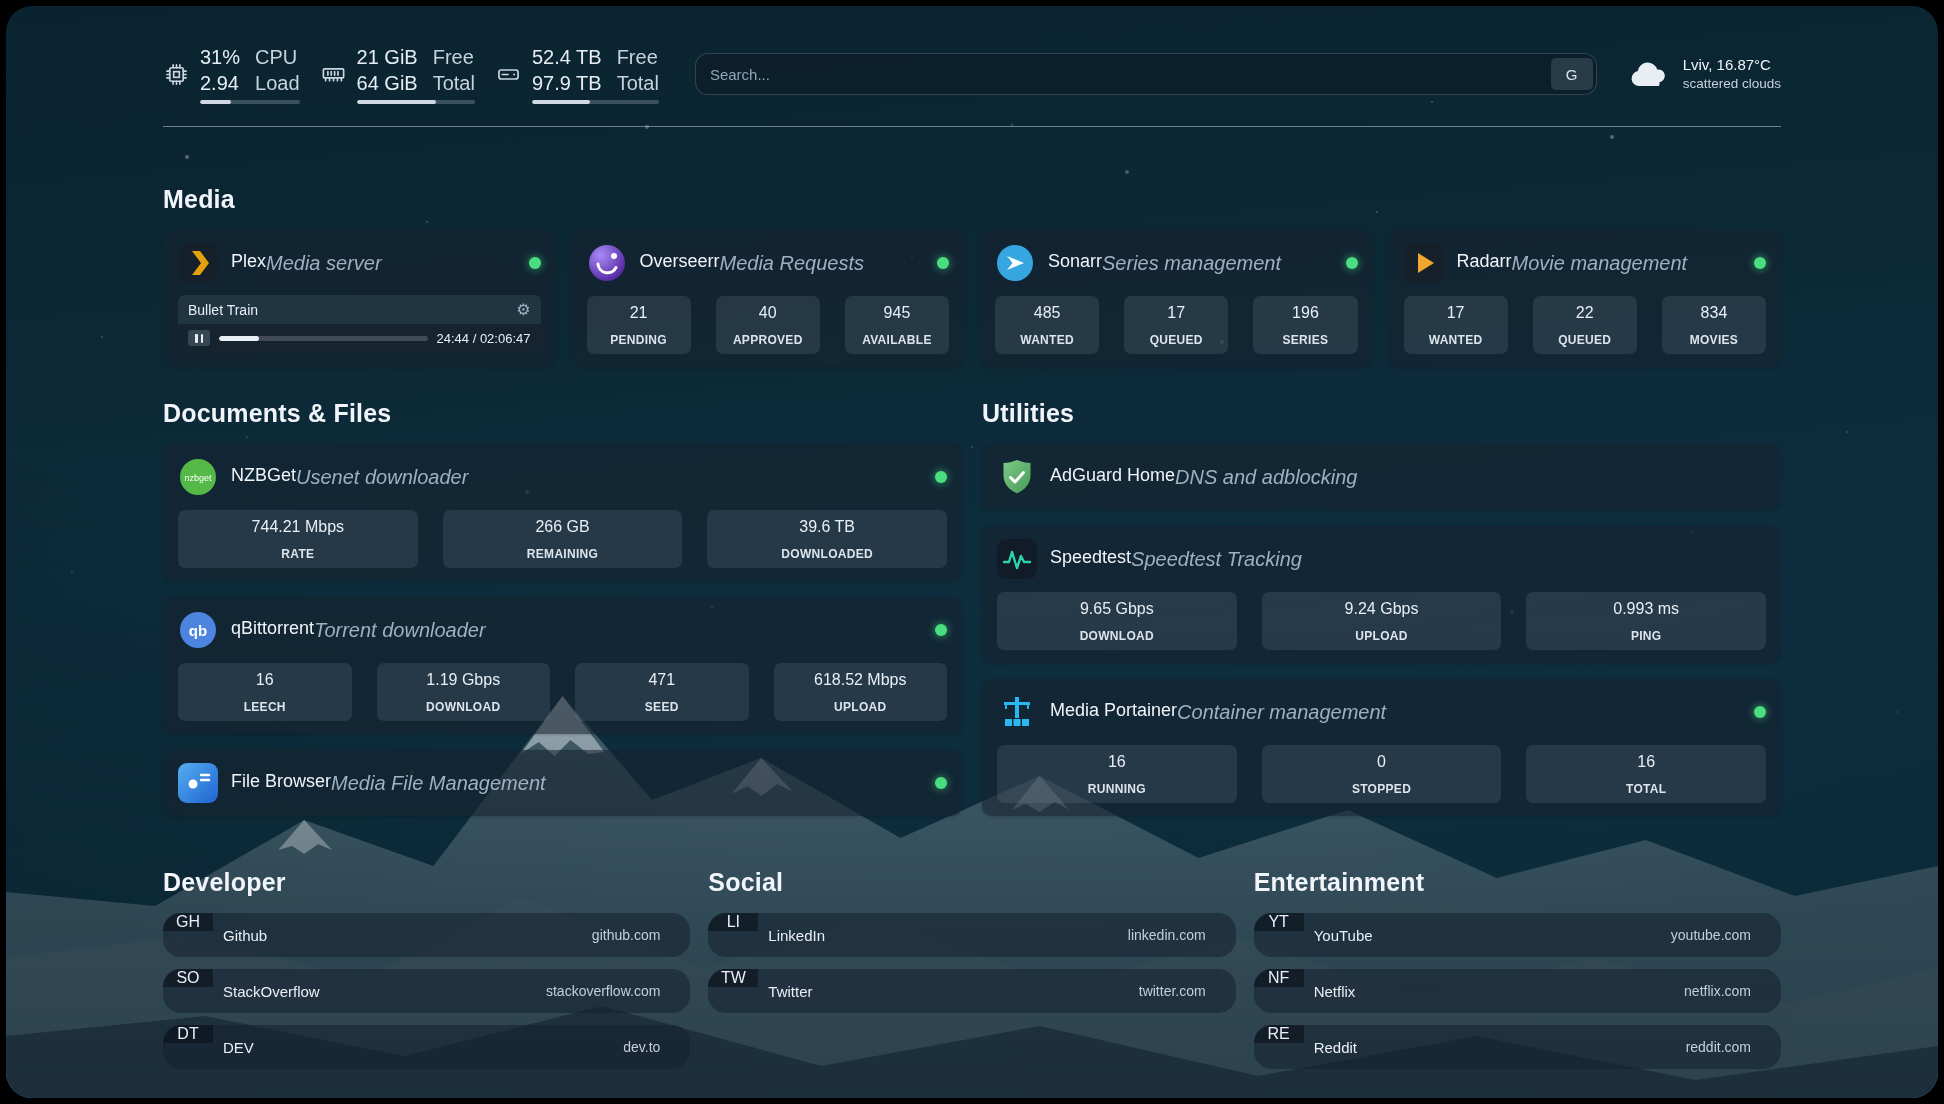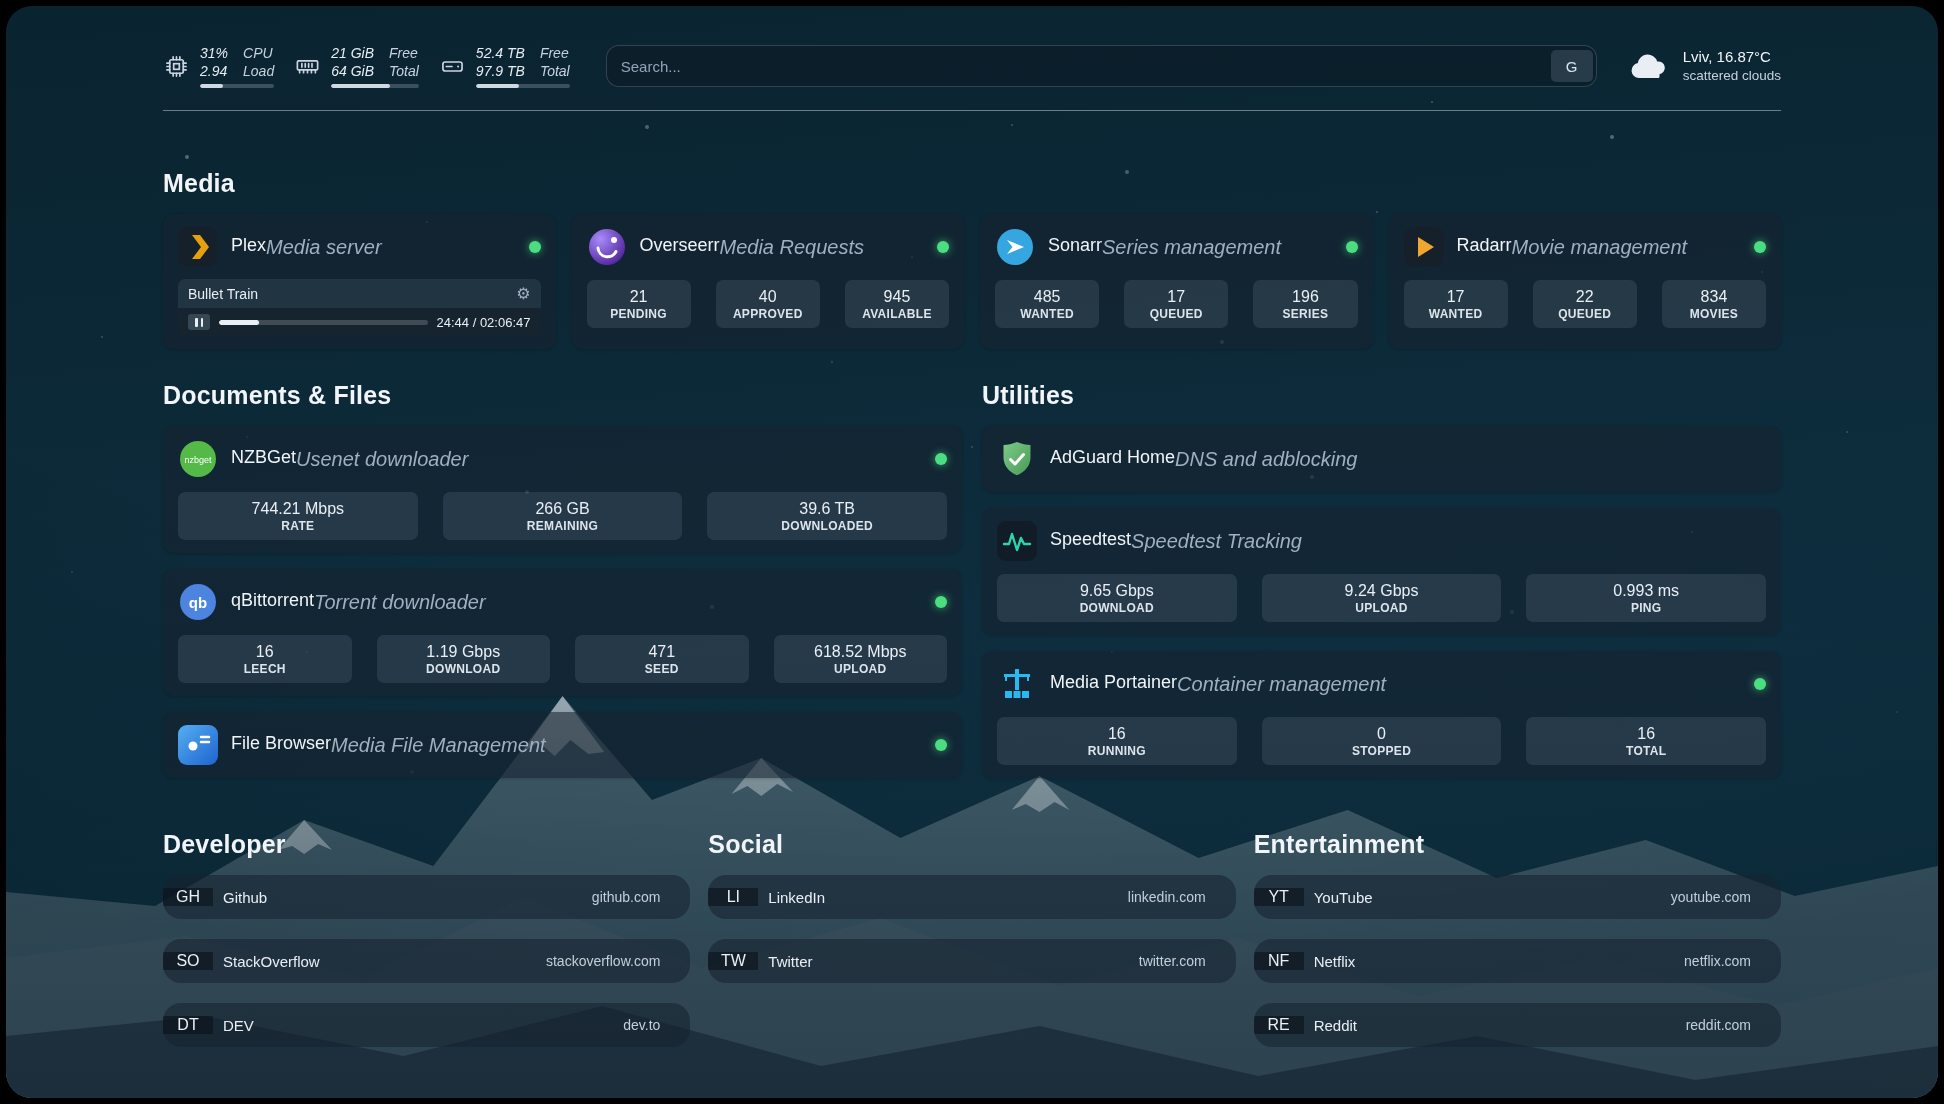--- a/index.html
+++ b/index.html
@@ -25,21 +25,21 @@
   .tint{position:absolute;inset:0;z-index:0;
     background:linear-gradient(180deg,rgba(8,30,40,0) 55%,rgba(8,30,40,.35) 100%),
     radial-gradient(120% 90% at 50% 0%,rgba(0,0,0,0) 60%,rgba(0,10,16,.25) 100%);}
   .content{position:relative;z-index:2;width:1618px;margin:0 auto;}
 
   
   .topbar{display:flex;align-items:center;padding-top:38px;}
   .res{display:flex;gap:10px;align-items:center;margin-right:20px;}
   .res-icon{width:27px;height:27px;flex:none;}
   .res-cols{display:flex;gap:15px;}
-  .res-col{display:flex;flex-direction:column;line-height:1.3;font-size:14px;font-style:italic;}
+  .res-col{display:flex;flex-direction:column;line-height:1.3;font-size:20px;}
   .res-col.vals span{color:#e6edf3;}
   .res-col.labs span{color:#c6d2de;}
   .res-bar{height:4px;margin-top:4px;background:rgba(148,163,184,.35);border-radius:2px;overflow:hidden;}
   .res-bar-fill{height:100%;background:#cfd8e3;border-radius:2px;}
   .search{flex:1;margin:0 30px 0 16px;height:40px;display:flex;align-items:center;
     background:rgba(13,25,36,.55);border:1px solid rgba(148,163,184,.28);border-radius:13px;}
   .search input{flex:1;background:transparent;border:none;outline:none;color:#e6edf3;
     font-size:15px;padding:0 14px;font-family:"Liberation Sans",sans-serif;}
   .search input::placeholder{color:#93a5b8;}
   .search-btn{width:42px;height:32px;margin:3px;border:none;border-radius:5px;cursor:pointer;
@@ -58,42 +58,42 @@
   .card-header{display:flex;align-items:center;gap:13px;}
   .svc-icon{width:40px;height:40px;flex:none;}
   .svc-meta{display:flex;line-height:1.32;}
   .svc-name{font-size:18px;color:#f1f5f9;font-weight:500;}
   .svc-sub{font-size:20px;color:#9fb0c0;font-style:italic;}
   .status-dot{margin-left:auto;width:12px;height:12px;border-radius:50%;background:#4ade80;
     box-shadow:0 0 8px rgba(74,222,128,.7);flex:none;}
   .stats-row{display:flex;gap:25px;margin-top:13px;}
   .stat{flex:1;background:rgba(141,161,181,.16);border-radius:7px;text-align:center;padding:8px 4px 7px;}
   .stat-value{font-size:16px;color:#e9eff5;}
-  .stat-label{font-size:12px;font-weight:700;color:#dde5ec;margin-top:1px;letter-spacing:.3px;}
+  .stat-label{font-size:12px;font-weight:700;color:#dde5ec;margin-top:11px;letter-spacing:.3px;}
 
   
   .np{margin-top:12px;background:rgba(141,161,181,.13);border-radius:7px;overflow:hidden;}
   .np-top{display:flex;align-items:center;padding:7px 10px 6px;}
   .np-title{font-size:14px;color:#e9eff5;}
   .np-gear{margin-left:auto;color:#9fb0c0;font-size:16px;line-height:1;}
   .np-bottom{display:flex;align-items:center;gap:9px;background:rgba(12,20,30,.5);padding:6px 10px;}
   .np-pause{width:22px;height:16px;background:rgba(141,161,181,.28);border-radius:3px;flex:none;
     display:flex;align-items:center;justify-content:center;gap:3px;}
   .np-pause i{display:block;width:2.5px;height:9px;background:#e9eff5;border-radius:1px;}
   .np-track{flex:1;height:5px;background:rgba(255,255,255,.18);border-radius:3px;overflow:hidden;}
   .np-fill{height:100%;background:#e9eff5;border-radius:3px;}
   .np-time{font-size:13px;color:#e9eff5;white-space:nowrap;}
 
   .mid-grid{display:grid;grid-template-columns:1fr 1fr;gap:20px;margin-top:32px;}
   .col .card{margin-bottom:16px;}
 
   
   .bm-grid{display:grid;grid-template-columns:1fr 1fr 1fr;gap:18px;margin-top:36px;}
-  .bm-row{display:flex;align-items:center;height:44px;background:rgba(22,35,48,.58);
-    border-radius:18px;overflow:hidden;margin-bottom:20px;cursor:pointer;}
+  .bm-row{display:flex;align-items:flex-start;height:44px;background:rgba(22,35,48,.58);
+    border-radius:18px;overflow:hidden;margin-bottom:12px;cursor:pointer;}
   .bm-abbr{width:50px;background:rgba(9,17,26,.62);color:#e9eff5;font-size:16px;flex:none;
     display:flex;align-items:center;justify-content:center;}
   .bm-name{align-self:center;padding-left:10px;font-size:15px;color:#e9eff5;}
   .bm-url{align-self:center;margin-left:auto;padding-right:30px;font-size:14px;color:#c3cfdb;}
 </style>
 </head>
 <body>
 
 <div class="screen">
   <div class="bg-mountains">

